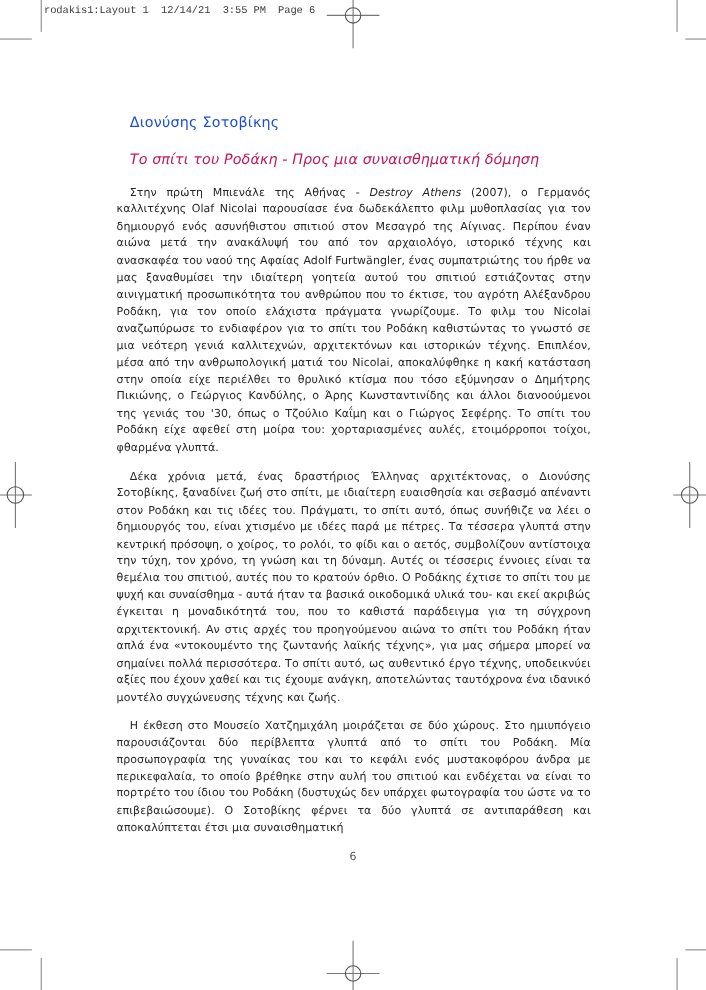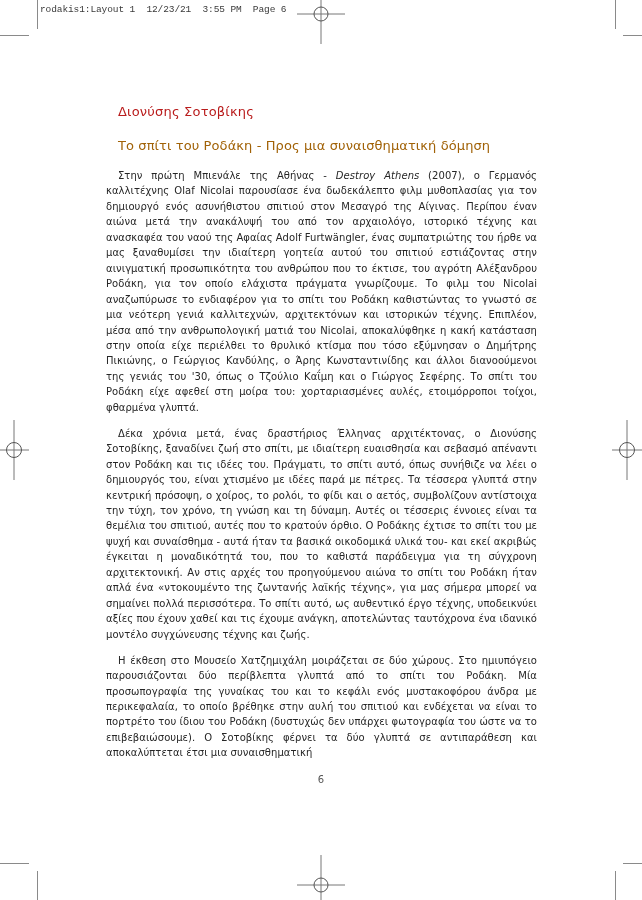--- a/index.html
+++ b/index.html
@@ -10,42 +10,42 @@
   }
   .slug {
     position: absolute; left: 40px; top: 4px;
     font-family: "Liberation Mono", monospace; font-size: 9.5px; color: #3a3a3a;
     white-space: pre; letter-spacing: -0.1px;
   }
   .line { position: absolute; background: #8a8a8a; }
   .reg { position: absolute; width: 60px; height: 60px; }
   .author {
     position: absolute; left: 118px; top: 104px;
-    font-size: 13px; color: #b91c1c; letter-spacing: 0.2px;
+    font-size: 13px; color: #1d4ed8; letter-spacing: 0.2px;
   }
   .subtitle {
     position: absolute; left: 118px; top: 138px;
-    font-size: 13px; color: #a16207; letter-spacing: 0.1px;
+    font-size: 13px; font-style: italic; color: #be185d; letter-spacing: 0.1px;
   }
   .body-text {
     position: absolute; left: 106px; top: 168px; width: 431px;
     font-size: 10px; line-height: 15.45px; color: #262626;
     text-align: justify; hyphens: manual; letter-spacing: 0.05px;
   }
   .body-text p { margin: 0 0 10.5px 0; text-indent: 12px; }
   .body-text em { font-style: italic; }
   .page-number {
     position: absolute; left: 0; width: 642px; top: 774px;
     text-align: center; font-size: 10px; color: #555;
   }
 </style>
 </head>
 <body>
 
-<div class="slug">rodakis1:Layout 1  12/23/21  3:55 PM  Page 6</div>
+<div class="slug">rodakis1:Layout 1  12/14/21  3:55 PM  Page 6</div>
 
 <div class="line" style="left:37px; top:0; width:1px; height:29px;"></div>
 <div class="line" style="left:0; top:35px; width:29px; height:1px;"></div>
 <div class="line" style="left:615px; top:0; width:1px; height:29px;"></div>
 <div class="line" style="left:623px; top:35px; width:19px; height:1px;"></div>
 <div class="line" style="left:0; top:863px; width:29px; height:1px;"></div>
 <div class="line" style="left:37px; top:871px; width:1px; height:29px;"></div>
 <div class="line" style="left:623px; top:863px; width:19px; height:1px;"></div>
 <div class="line" style="left:615px; top:871px; width:1px; height:29px;"></div>
 

